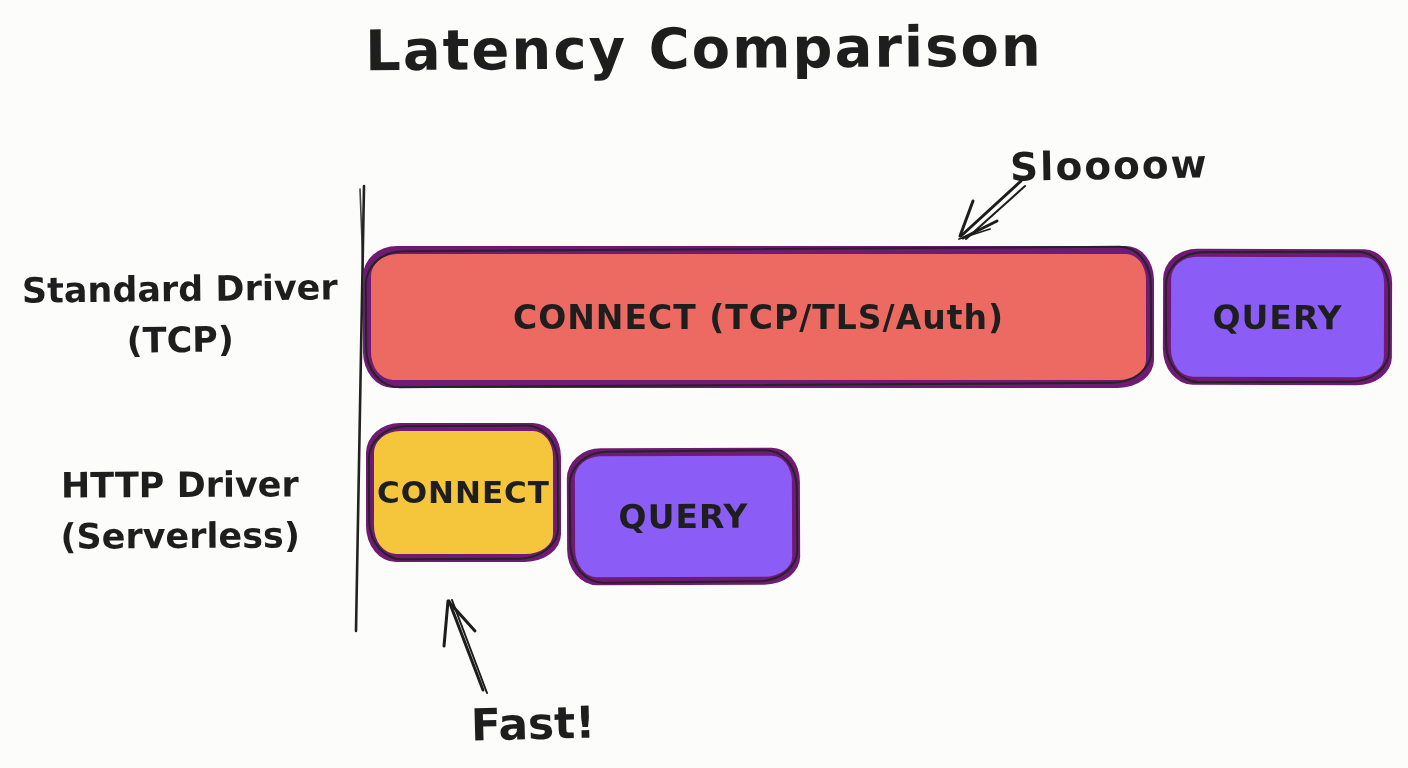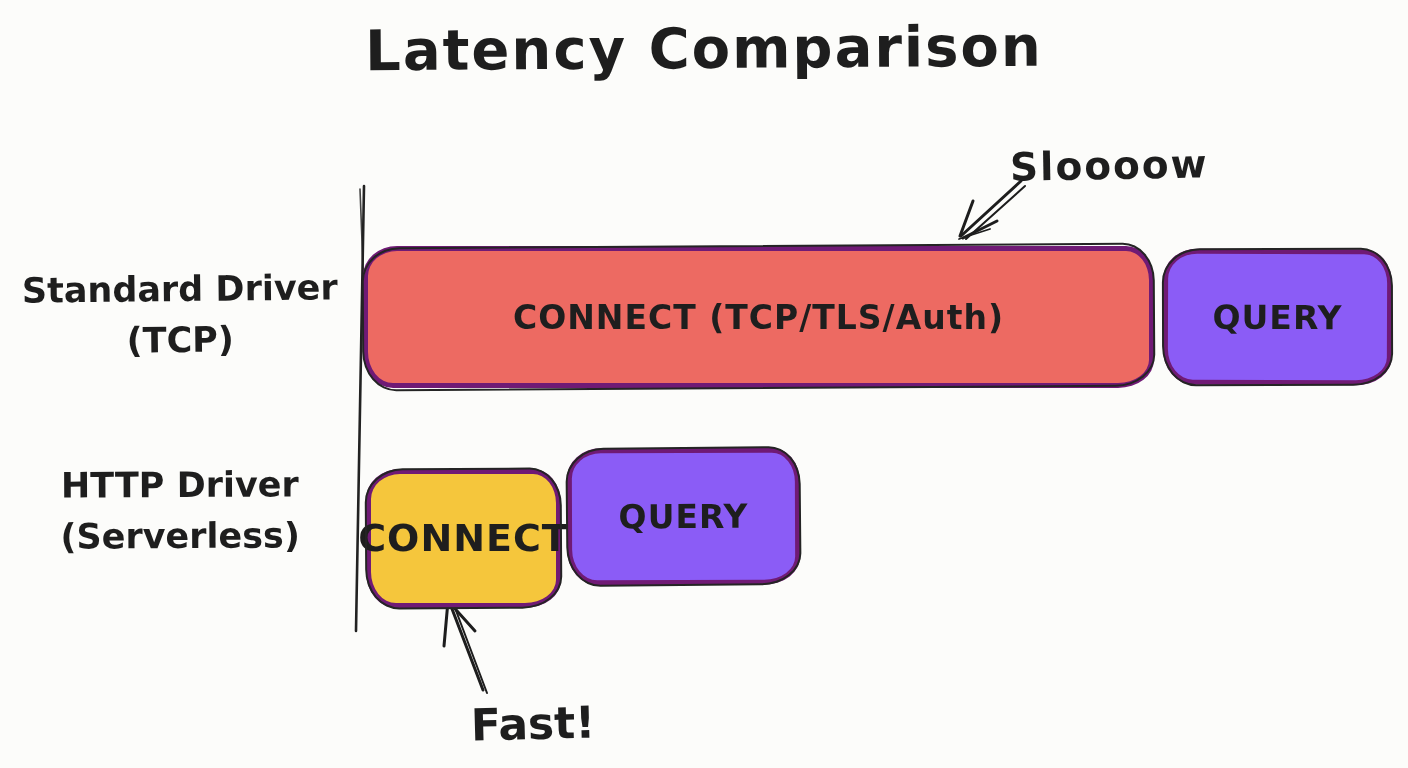--- a/index.html
+++ b/index.html
@@ -32,21 +32,21 @@
   }
   .row-label.standard { top: 264px; transform: rotate(-0.6deg); }
   .row-label.http     { top: 460px; transform: rotate(-0.3deg); }
 
   .bar {
     position: absolute;
     display: flex;
     flex-direction: column;
     align-items: center;
     justify-content: center;
-    border: 5px solid #701a75;
+    border: 8px solid #701a75;
     border-radius: 34px 28px 36px 30px / 30px 34px 28px 36px;
     font-weight: bold;
     letter-spacing: 1px;
     text-align: right;
   }
   
   .bar::after {
     content: "";
     position: absolute;
     inset: -6px;
@@ -54,21 +54,21 @@
     border-radius: 38px 32px 40px 34px / 34px 38px 32px 40px;
     transform: rotate(-0.35deg);
     pointer-events: none;
   }
   .bar.red    { background: #ed6a62; }
   .bar.green  { background: #8b5cf6; }
   .bar.yellow { background: #f5c63c; }
 
   .bar.connect-tcp { left: 363px; top: 246px; width: 791px; height: 142px; font-size: 33px; }
   .bar.query-1     { left: 1163px; top: 249px; width: 229px; height: 136px; font-size: 33px; transform: rotate(0.2deg); }
-  .bar.connect-http{ left: 366px; top: 469px; width: 195px; height: 139px; font-size: 38px; line-height: 1.45; }
+  .bar.connect-http{ left: 366px; top: 423px; width: 195px; height: 139px; font-size: 31px; line-height: 1.45; }
   .bar.query-2     { left: 567px; top: 448px; width: 233px; height: 137px; font-size: 33px; transform: rotate(-0.2deg); }
 
   .annotation {
     position: absolute;
     font-weight: bold;
     white-space: nowrap;
   }
   .annotation.slow { left: 1010px; top: 143px; font-size: 39px; transform: rotate(-1deg); letter-spacing: 2px; }
   .annotation.fast { left: 458px;  top: 698px; width: 150px; text-align: center; font-size: 44px; transform: rotate(-1.5deg); }
 

